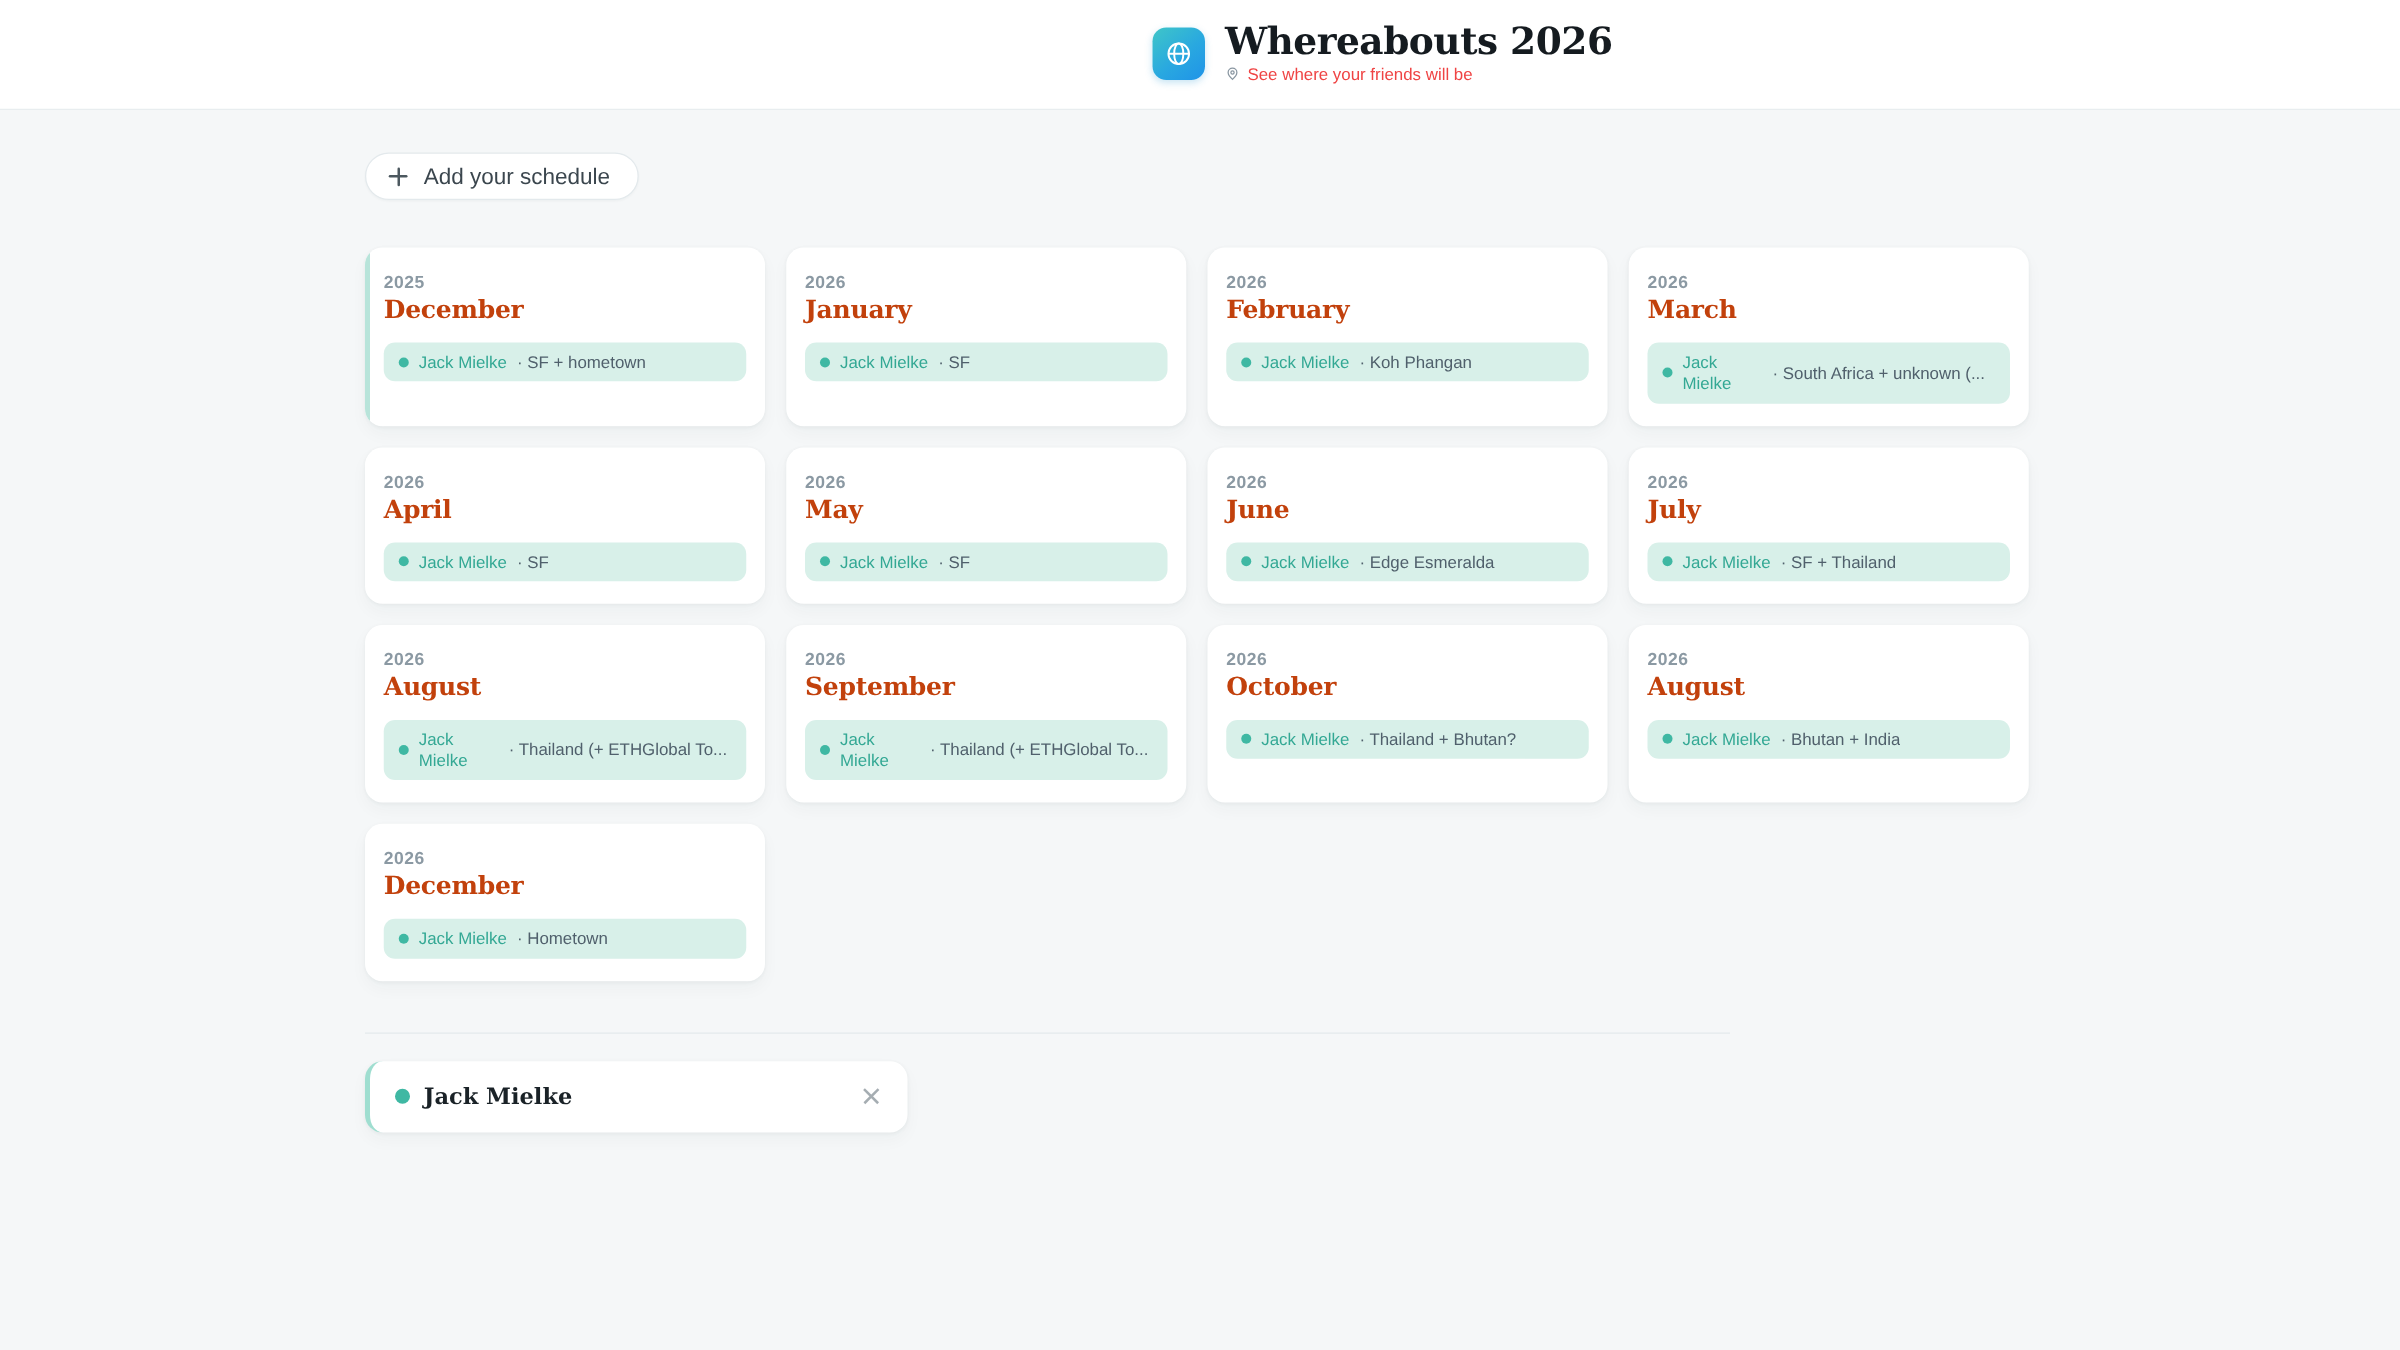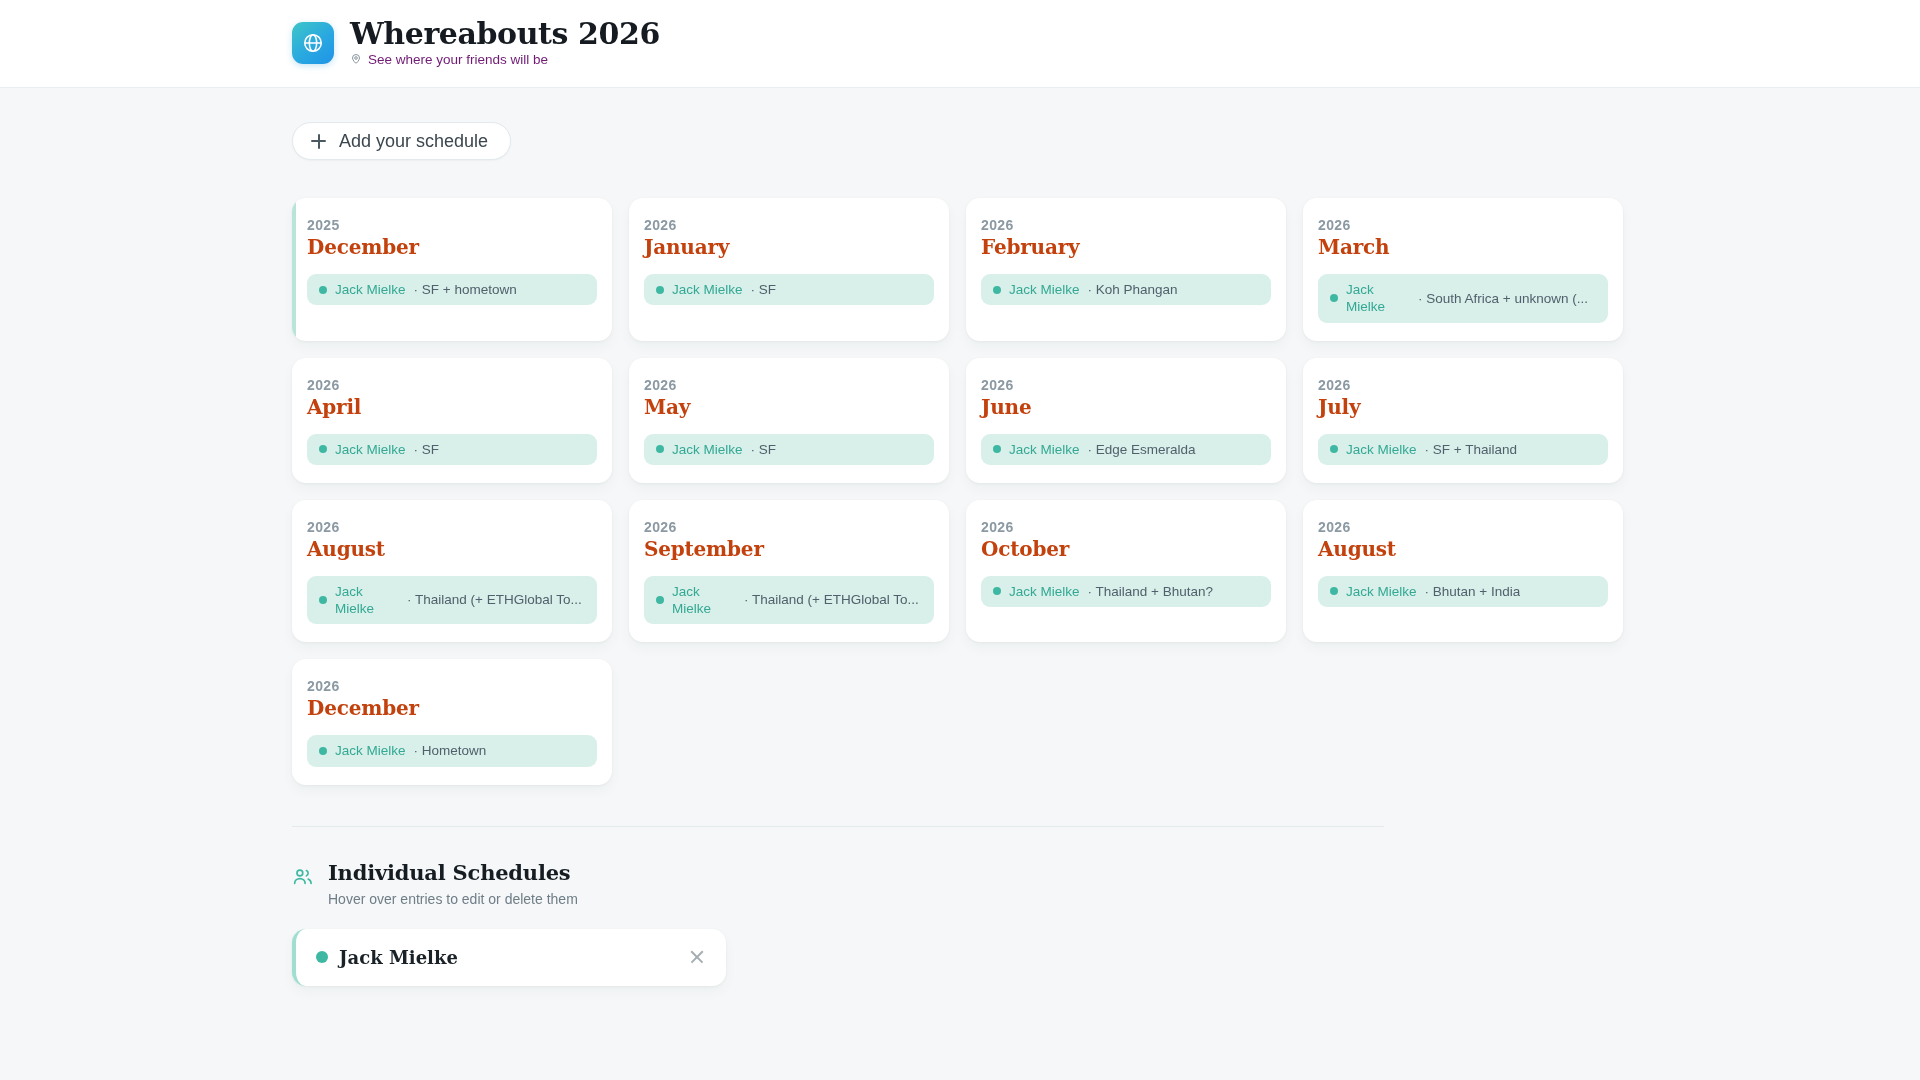--- a/index.html
+++ b/index.html
@@ -19,20 +19,21 @@
   }
 
   
   .app-header {
     height: 88px;
     background: #ffffff;
     border-bottom: 1px solid #e8edef;
     display: flex;
     align-items: center;
     padding-left: 292px;
+    justify-content: center;
   }
 
   .brand {
     display: flex;
     align-items: center;
     gap: 16px;
   }
 
   .brand-logo {
     width: 42px;
@@ -52,21 +53,21 @@
     font-family: "DejaVu Serif", "Liberation Serif", serif;
     font-size: 30px;
     font-weight: 700;
     letter-spacing: -0.4px;
     color: #151b20;
     line-height: 1.08;
   }
 
   .brand-sub {
     font-size: 13.5px;
-    color: #701a75;
+    color: #ef4444;
     display: flex;
     align-items: center;
     gap: 6px;
     line-height: 1.1;
   }
 
   
   .page {
     padding: 34px 0 0 292px;
     height: calc(1080px - 88px);
@@ -465,34 +466,20 @@
               <span class="entry-dot"></span>
               <span class="entry-name">Jack Mielke</span>
               <span class="entry-place">· Hometown</span>
             </div>
           </div>
         </div>
       </div>
 
     <div class="divider"></div>
 
-    <div class="indiv-head">
-      <span class="users-icon">
-        <svg width="21" height="21" viewBox="0 0 24 24" fill="none" stroke="#3fb8a3" stroke-width="1.9" stroke-linecap="round" stroke-linejoin="round">
-          <circle cx="9" cy="8" r="3.3"></circle>
-          <path d="M3 20c0-3.3 2.7-5.6 6-5.6s6 2.3 6 5.6"></path>
-          <path d="M16.5 5.2a3.3 3.3 0 0 1 0 6"></path>
-          <path d="M18.5 14.9c2 .9 3.3 2.7 3.3 5.1"></path>
-        </svg>
-      </span>
-      <div>
-        <div class="indiv-title">Individual Schedules</div>
-        <div class="indiv-sub">Hover over entries to edit or delete them</div>
-      </div>
-    </div>
 
     <div id="people-list">
         <div class="person-card">
           <div class="person-name-row">
             <span class="person-dot"></span>
             <span class="person-name">Jack Mielke</span>
           </div>
           <span class="person-close"></span>
         </div>
       </div>

